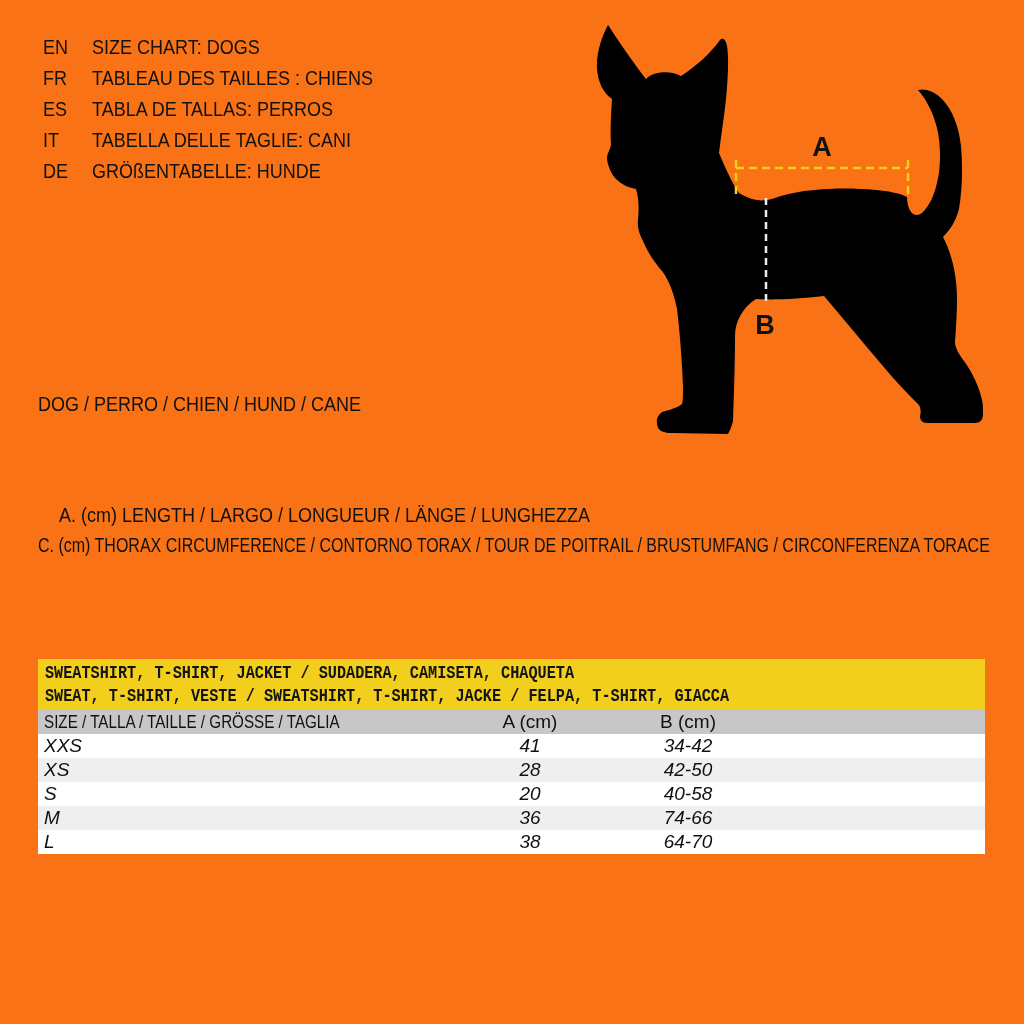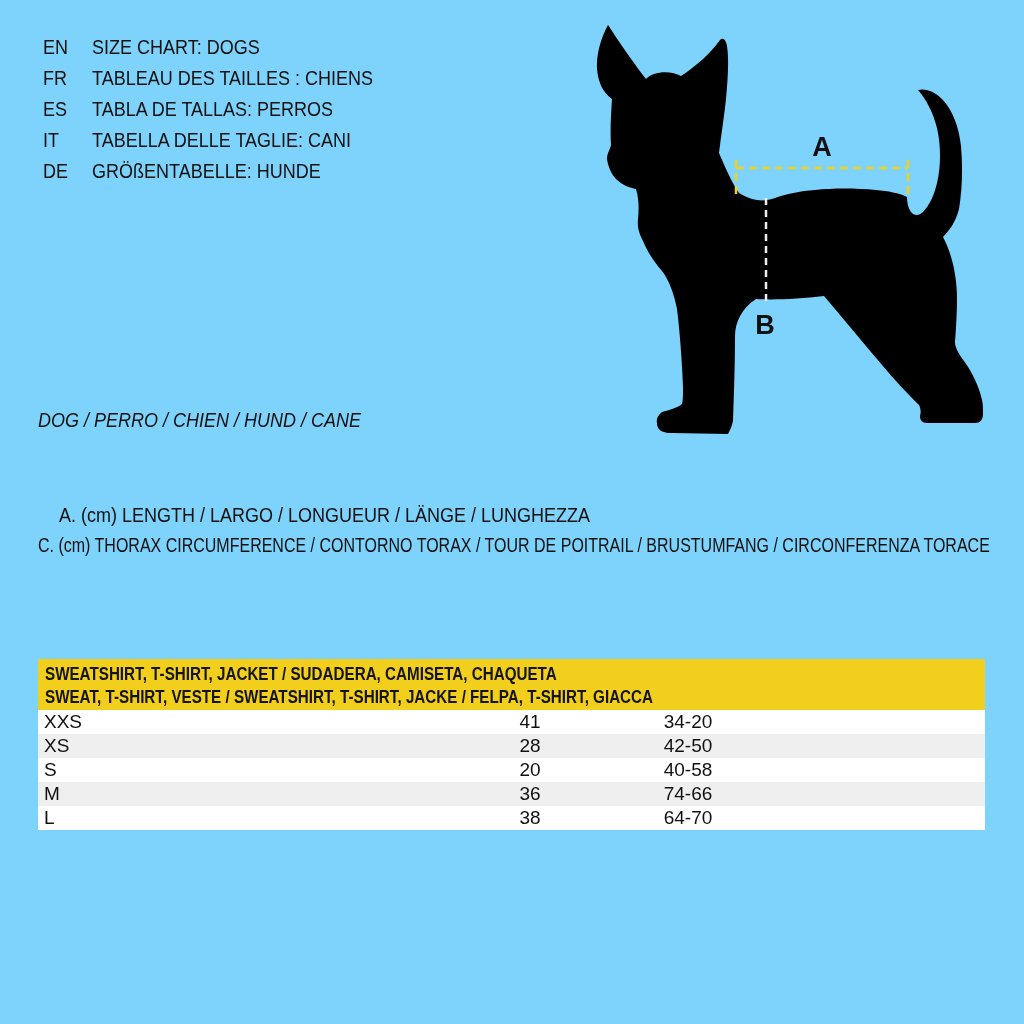--- a/index.html
+++ b/index.html
@@ -1,49 +1,49 @@
 <!DOCTYPE html>
 <html><head>
 <meta charset="utf-8">
 <style>
   html, body { margin: 0; padding: 0; background: #ffffff; }
   .page {
     position: relative;
     width: 1024px;
     height: 1024px;
-    background: #7dd3fc;
+    background: #f97316;
     font-family: "Liberation Sans", sans-serif;
     color: #111111;
     overflow: hidden;
   }
   .sx90 { display: inline-block; transform: scaleX(0.90); transform-origin: 0 50%; white-space: nowrap; }
   .sx80 { display: inline-block; transform: scaleX(0.80); transform-origin: 0 50%; white-space: nowrap; }
 
   
   .lang-list { position: absolute; left: 43px; top: 32px; }
   .lang-row { display: flex; height: 31px; align-items: center; font-size: 20px; }
   .lang-code { flex: 0 0 49px; }
 
   
   .dog-wrap { position: absolute; left: 593px; top: 3px; width: 424px; height: 436px; }
 
   
   .caption-line { position: absolute; left: 38px; font-size: 20px; line-height: 21px; white-space: nowrap; }
-  .dog-caption  { top: 410px; font-style: italic; }
+  .dog-caption  { top: 394px; }
   .legend-a     { top: 505px; margin-left: 21px; }
   .legend-c     { top: 535px; }
   .brand-line   { top: 594px; }
 
   
   .size-table { position: absolute; left: 38px; top: 659px; width: 947px; }
-  .banner { height: 51px; background: #F2CF1D; box-sizing: border-box; padding: 3px 7px 0 7px; }
+  .banner { height: 51px; background: #F2CF1D; box-sizing: border-box; padding: 3px 7px 0 7px; font-family: Liberation Mono, monospace; }
   .banner-line { font-size: 19px; font-weight: bold; line-height: 23px; color: #141414; }
   .t-grid { display: grid; grid-template-columns: 432px 120px 38px 120px 1fr; align-items: center; }
   .t-head { height: 24px; background: #C7C7C7; font-size: 19px; }
-  .t-row  { height: 24px; font-size: 19px; background: #ffffff; }
+  .t-row  { height: 24px; font-size: 19px; background: #ffffff; font-style: italic; }
   .t-row.alt { background: #EFEFEF; }
   .c-size { padding-left: 6px; }
   .c-num  { text-align: center; }
 </style>
 </head>
 <body>
 
 <div class="page">
 
   <div class="lang-list">
@@ -95,26 +95,33 @@
   <div class="size-table">
     <div class="banner">
       <div class="banner-line">
         <span class="sx80">SWEATSHIRT, T-SHIRT, JACKET / SUDADERA, CAMISETA, CHAQUETA</span>
       </div>
       <div class="banner-line">
         <span class="sx80">SWEAT, T-SHIRT, VESTE / SWEATSHIRT, T-SHIRT, JACKE / FELPA, T-SHIRT, GIACCA</span>
       </div>
     </div>
 
+    <div class="t-grid t-head">
+      <span class="c-size"><span class="sx80">SIZE / TALLA / TAILLE / GRÖSSE / TAGLIA</span></span>
+      <span class="c-num">A (cm)</span>
+      <span></span>
+      <span class="c-num">B (cm)</span>
+      <span></span>
+    </div>
 
     <div class="t-grid t-row">
       <span class="c-size">XXS</span>
       <span class="c-num">41</span>
       <span></span>
-      <span class="c-num">34-20</span>
+      <span class="c-num">34-42</span>
       <span></span>
     </div>
     <div class="t-grid t-row alt">
       <span class="c-size">XS</span>
       <span class="c-num">28</span>
       <span></span>
       <span class="c-num">42-50</span>
       <span></span>
     </div>
     <div class="t-grid t-row">

